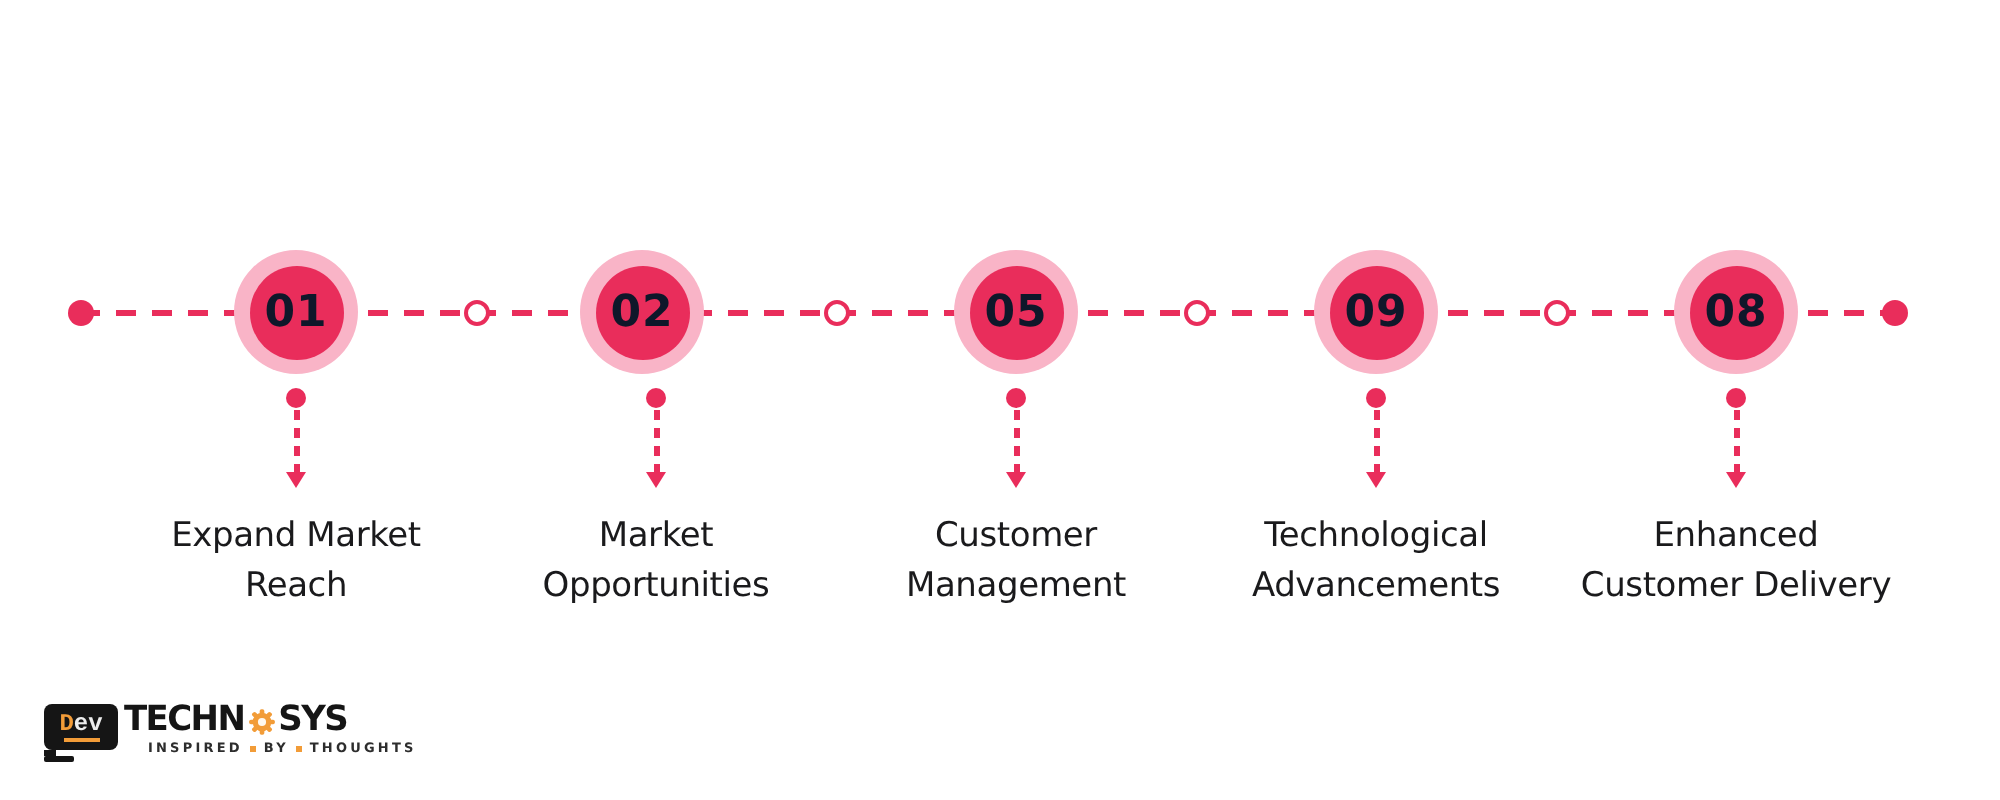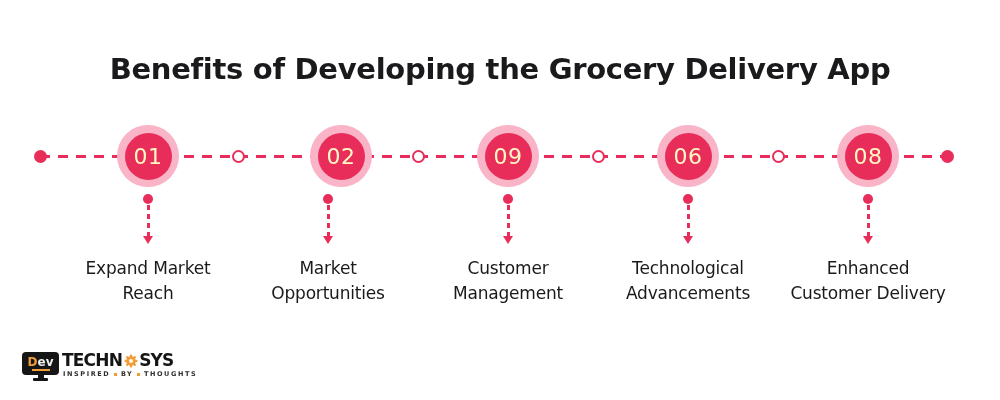--- a/index.html
+++ b/index.html
@@ -48,21 +48,21 @@
     position:absolute;top:125px;width:62px;height:62px;border-radius:50%;
     background:var(--accent-light);
     display:flex;align-items:center;justify-content:center;
   }
   .node-inner{
     width:47px;height:47px;border-radius:50%;
     background:var(--accent);
     display:flex;align-items:center;justify-content:center;
   }
   .node-number{
-    color:#fef9c3;font-size:22px;font-weight:400;letter-spacing:0.5px;
+    color:#0f172a;font-size:22px;font-weight:700;letter-spacing:0.5px;
   }
 
   
   .vconn{
     position:absolute;top:194px;width:12px;height:52px;
     display:flex;flex-direction:column;align-items:center;
   }
   .vconn .dot{width:10px;height:10px;border-radius:50%;background:var(--accent);}
   .vconn .dashes{
     width:3px;height:31px;margin-top:1px;
@@ -80,63 +80,62 @@
     position:absolute;top:256px;width:180px;
     text-align:center;
     font-size:17px;font-weight:400;color:var(--text);
     line-height:1.45;
     white-space:pre-line;
     letter-spacing:-0.2px;
   }
 
   
   .p1 .node{left:117px;} .p1 .vconn{left:142px;} .p1 .step-label{left:58px;}
-  .p2 .node{left:310px;} .p2 .vconn{left:322px;} .p2 .step-label{left:238px;}
+  .p2 .node{left:290px;} .p2 .vconn{left:322px;} .p2 .step-label{left:238px;}
   .p3 .node{left:477px;} .p3 .vconn{left:502px;} .p3 .step-label{left:418px;}
   .p4 .node{left:657px;} .p4 .vconn{left:682px;} .p4 .step-label{left:598px;}
   .p5 .node{left:837px;} .p5 .vconn{left:862px;} .p5 .step-label{left:778px;}
 
   .mc1{left:232px;} .mc2{left:412px;} .mc3{left:592px;} .mc4{left:772px;}
 
   
   .logo{
     position:absolute;left:22px;top:352px;
     display:flex;align-items:flex-start;gap:3px;
   }
-  .monitor{display:flex;flex-direction:column;align-items:center;}
+  .monitor{display:flex;flex-direction:column;font-family:Liberation Mono, monospace;}
   .monitor-screen{
     width:37px;height:23px;background:var(--logo-black);border-radius:4px;
     display:flex;flex-direction:column;align-items:center;justify-content:center;
   }
   .monitor-text{font-size:12px;font-weight:700;line-height:1;color:#ededed;}
   .monitor-text .first{color:var(--logo-orange);}
   .monitor-underline{width:18px;height:2px;background:var(--logo-orange);margin-top:1.5px;}
   .monitor-neck{width:6px;height:3px;background:var(--logo-black);}
   .monitor-base{width:15px;height:2.5px;background:var(--logo-black);border-radius:1px;}
   .wordmark-col{display:flex;flex-direction:column;}
   .wordmark{display:flex;align-items:center;gap:1px;}
   .wordmark .wm-text{
     font-size:17px;font-weight:700;color:var(--logo-black);
     letter-spacing:-0.8px;line-height:1;transform:scaleY(1.02);
   }
   .gear{display:block;margin:0 0.5px;}
   .tagline{
-    display:flex;align-items:center;gap:4px;margin-top:2px;margin-left:1px;
+    display:flex;align-items:center;gap:4px;margin-top:2px;margin-left:12px;
   }
   .tagline .tg-word{
     font-size:6.5px;font-weight:700;color:#2d2d2d;letter-spacing:1.6px;line-height:1;
   }
   .tagline .tg-sep{width:2.5px;height:2.5px;background:var(--logo-orange);}
 </style>
 </head>
 <body>
 
 <div class="canvas">
 
-  <h1 class="title">Benefits of Developing the Grocery Delivery App</h1>
 
   <div>
     <div class="track"></div>
     <span class="end-dot left"></span>
     <span class="end-dot right"></span>
     <span class="mid-circle mc1"></span>
     <span class="mid-circle mc2"></span>
     <span class="mid-circle mc3"></span>
     <span class="mid-circle mc4"></span>
 
@@ -166,36 +165,36 @@
         <span class="dashes"></span>
         <span class="arrow"></span>
       </div>
       <div class="step-label">Market
 Opportunities</div>
     </div>
 
     <div class="step p3">
       <div class="node">
         <div class="node-inner">
-          <span class="node-number">09</span>
+          <span class="node-number">05</span>
         </div>
       </div>
       <div class="vconn">
         <span class="dot"></span>
         <span class="dashes"></span>
         <span class="arrow"></span>
       </div>
       <div class="step-label">Customer
 Management</div>
     </div>
 
     <div class="step p4">
       <div class="node">
         <div class="node-inner">
-          <span class="node-number">06</span>
+          <span class="node-number">09</span>
         </div>
       </div>
       <div class="vconn">
         <span class="dot"></span>
         <span class="dashes"></span>
         <span class="arrow"></span>
       </div>
       <div class="step-label">Technological
 Advancements</div>
     </div>

